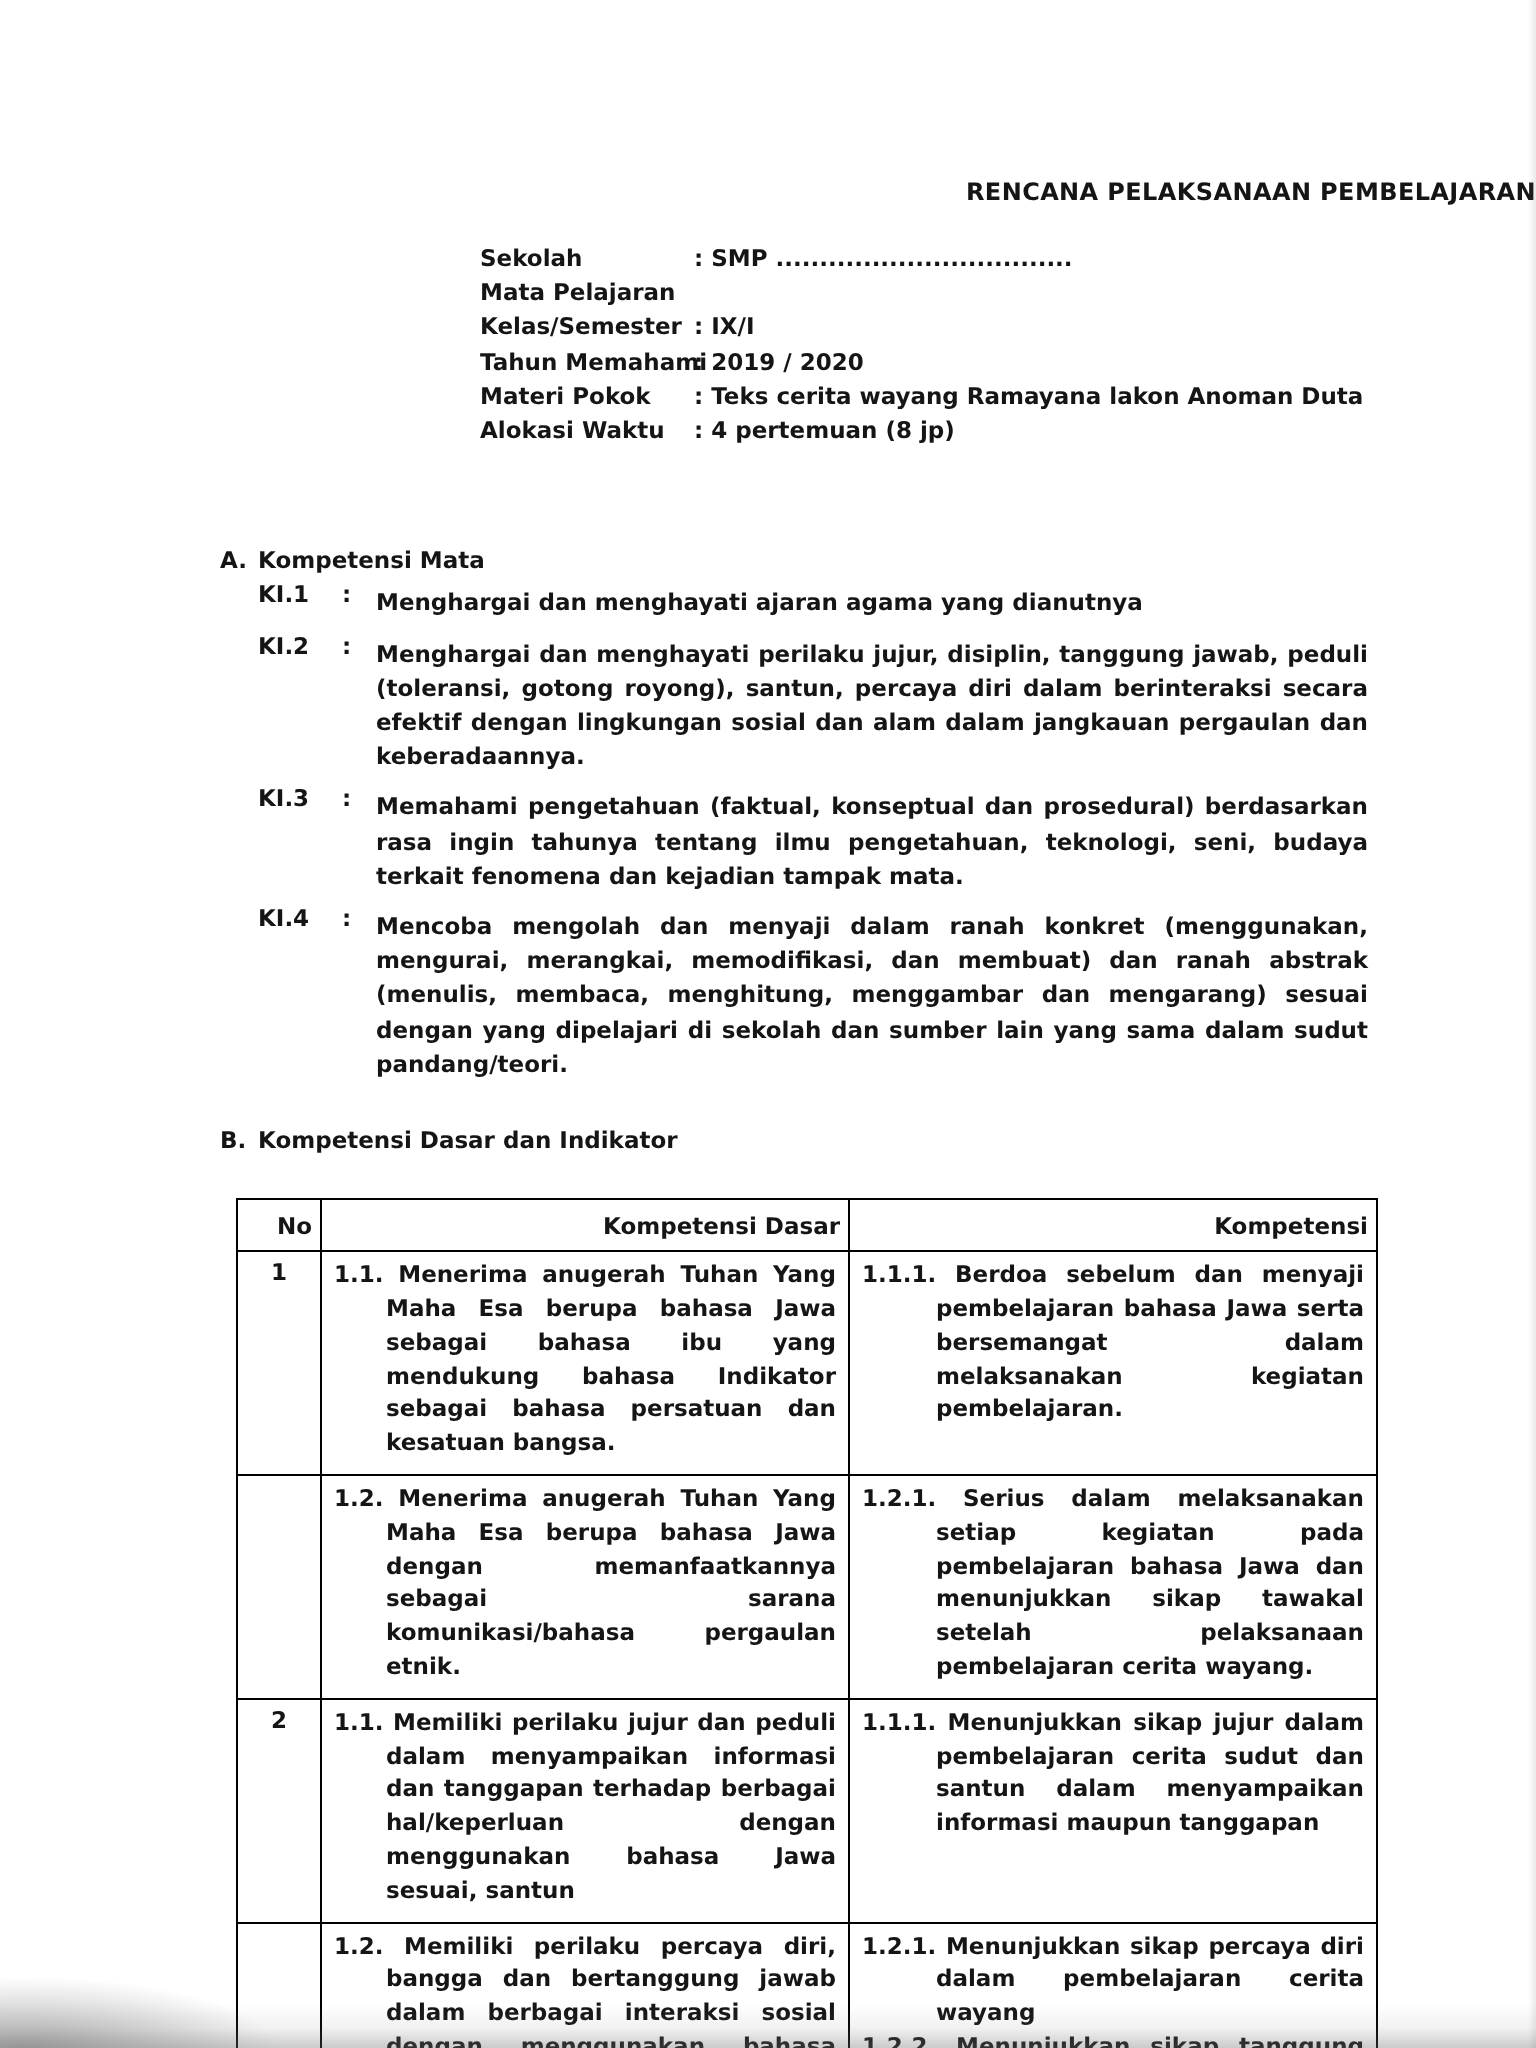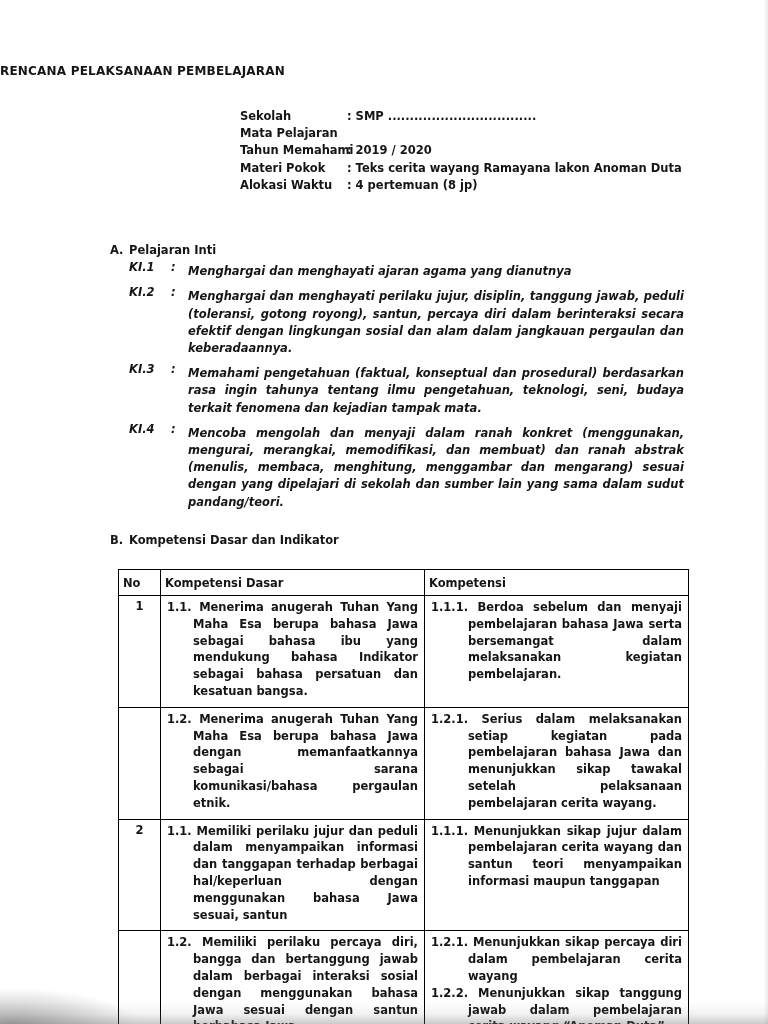--- a/index.html
+++ b/index.html
@@ -9,42 +9,42 @@
     background: #ffffff;
     font-family: "DejaVu Sans", sans-serif;
     font-weight: bold;
     color: #151515;
     font-size: 11.5px;
     position: relative;
     overflow: hidden;
   }
   .page { position: absolute; inset: 0; background: #fff; }
 
-  .doc-header { margin-top: 62px; text-align: left; font-size: 12px; line-height: 18px; letter-spacing: 0.2px; }
+  .doc-header { margin-top: 87px; text-align: right; font-size: 12px; line-height: 18px; letter-spacing: 0.2px; }
 
-  .meta { margin: 28px 0 0 240px; line-height: 17.2px; white-space: nowrap; }
+  .meta { margin: 16px 0 0 240px; line-height: 17.2px; white-space: nowrap; }
   .meta-row { display: grid; grid-template-columns: 107px auto; }
 
   .sec { margin-left: 110px; margin-right: 80px; }
   .sec-a { margin-top: 48px; }
   .sec-b { margin-top: 17px; }
   .sec-head { display: grid; grid-template-columns: 19px 1fr; line-height: 17.2px; }
 
   .ki-list { margin-left: 19px; }
-  .ki-row { display: grid; grid-template-columns: 42px 13px 1fr; line-height: 17.2px; font-style: italic; }
+  .ki-row { display: grid; grid-template-columns: 42px 13px 1fr; line-height: 17.2px; }
   .ki-text { margin: 4px; text-align: justify; }
 
   .kd-table {
     border-collapse: collapse;
     margin: 20px 0 0 8px;
     width: 570px;
     table-layout: fixed;
   }
   .kd-table th, .kd-table td { border: 1px solid #000; }
-  .kd-table th { height: 26px; text-align: left; vertical-align: middle; padding: 2px 4px; font-size: 11.5px; margin-left: 36px; }
+  .kd-table th { height: 26px; text-align: right; vertical-align: middle; padding: 2px 4px; font-size: 11.5px; margin-left: 36px; }
   .col-no { width: 42px; }
   .col-kd { width: 264px; }
   .col-ind { width: 264px; }
   .kd-table td { vertical-align: top; padding: 3px 6px 7px 6px; }
   .td-no { text-align: center; }
   p.hang { margin: 0; text-align: justify; line-height: 16.8px; }
   p.hang.kd { padding-left: 26px; text-indent: -26px; }
   p.hang.ind { padding-left: 37px; text-indent: -37px; }
 
   .scan-bottom { position: absolute; bottom: 0; left: 0; width: 100%; height: 22px;
@@ -65,37 +65,41 @@
 
   <section class="meta">
     <div class="meta-row">
       <span>Sekolah</span>
       <span>: SMP ..................................</span>
     </div>
     <div class="meta-row">
       <span>Mata Pelajaran</span>
     </div>
     <div class="meta-row">
+      <span>Kelas/Semester</span>
+      <span>: IX/I</span>
+    </div>
+    <div class="meta-row">
       <span>Tahun Memahami</span>
       <span>: 2019 / 2020</span>
     </div>
     <div class="meta-row">
       <span>Materi Pokok</span>
       <span>: Teks cerita wayang Ramayana lakon Anoman Duta</span>
     </div>
     <div class="meta-row">
       <span>Alokasi Waktu</span>
       <span>: 4 pertemuan (8 jp)</span>
     </div>
   </section>
 
   <section class="sec sec-a">
     <div class="sec-head">
       <span>A.</span>
-      <span>Pelajaran Inti</span>
+      <span>Kompetensi Mata</span>
     </div>
     <div class="ki-list">
       <div class="ki-row">
         <span>KI.1</span>
         <span>:</span>
         <p class="ki-text">Menghargai dan menghayati ajaran agama yang dianutnya</p>
       </div>
       <div class="ki-row">
         <span>KI.2</span>
         <span>:</span>
@@ -146,21 +150,21 @@
           <td>
             <p class="hang ind"><span>1.2.1.</span> <span>Serius dalam melaksanakan setiap kegiatan pada pembelajaran bahasa Jawa dan menunjukkan sikap tawakal setelah pelaksanaan pembelajaran cerita wayang.</span></p>
           </td>
         </tr>
         <tr>
           <td class="td-no">2</td>
           <td>
             <p class="hang kd"><span>1.1.</span> <span>Memiliki perilaku jujur dan peduli dalam menyampaikan informasi dan tanggapan terhadap berbagai hal/keperluan dengan menggunakan bahasa Jawa sesuai, santun</span></p>
           </td>
           <td>
-            <p class="hang ind"><span>1.1.1.</span> <span>Menunjukkan sikap jujur dalam pembelajaran cerita wayang dan santun teori menyampaikan informasi maupun tanggapan</span></p>
+            <p class="hang ind"><span>1.1.1.</span> <span>Menunjukkan sikap jujur dalam pembelajaran cerita sudut dan santun dalam menyampaikan informasi maupun tanggapan</span></p>
           </td>
         </tr>
         <tr>
           <td class="td-no"></td>
           <td>
             <p class="hang kd"><span>1.2.</span> <span>Memiliki perilaku percaya diri, bangga dan bertanggung jawab dalam berbagai interaksi sosial dengan menggunakan bahasa Jawa sesuai dengan santun berbahasa Jawa</span></p>
           </td>
           <td>
             <p class="hang ind"><span>1.2.1.</span> <span>Menunjukkan sikap percaya diri dalam pembelajaran cerita wayang</span></p>
             <p class="hang ind"><span>1.2.2.</span> <span>Menunjukkan sikap tanggung jawab dalam pembelajaran cerita wayang “Anoman Duta”</span></p>

